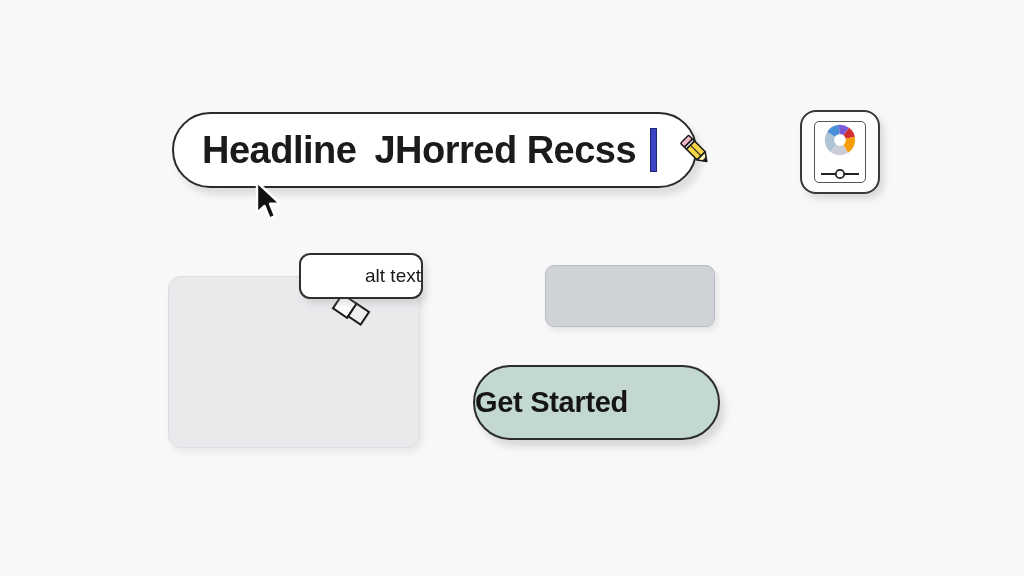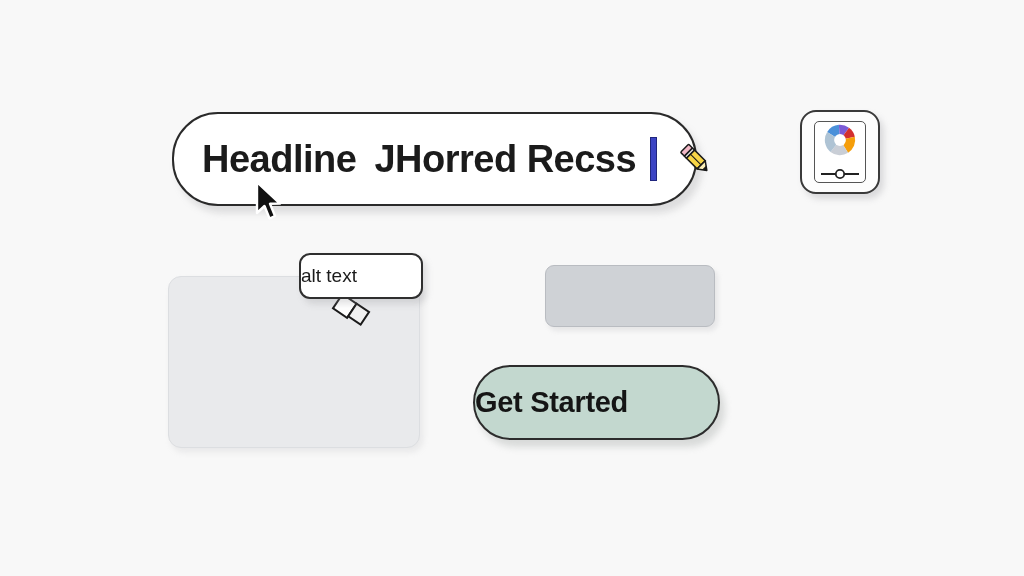--- a/index.html
+++ b/index.html
@@ -22,21 +22,21 @@
     width: 1024px;
     height: 576px;
   }
 
   
   .headline-pill {
     position: absolute;
     left: 172px;
     top: 112px;
     width: 525px;
-    height: 94px;
+    height: 76px;
     background: #ffffff;
     border: 2.5px solid #2a2a2a;
     border-radius: 46px;
     box-sizing: border-box;
     display: flex;
     align-items: center;
     padding-left: 28px;
     box-shadow: 5px 7px 7px rgba(150,150,155,0.28);
   }
   .headline-text {
@@ -125,23 +125,24 @@
     left: 299px;
     top: 253px;
     width: 124px;
     height: 46px;
     background: #ffffff;
     border: 2px solid #2f2f2f;
     border-radius: 11px;
     box-sizing: border-box;
     display: flex;
     align-items: center;
-    justify-content: flex-start;
+    justify-content: flex-end;
     box-shadow: 4px 5px 6px rgba(150,150,155,0.28);
     z-index: 4;
+    padding-left: 40px;
   }
   .alt-tooltip-label {
     font-size: 19px;
     color: #1b1b1b;
     font-weight: 400;
   }
   .broken-image-mark {
     position: absolute;
     left: 328px;
     top: 292px;

